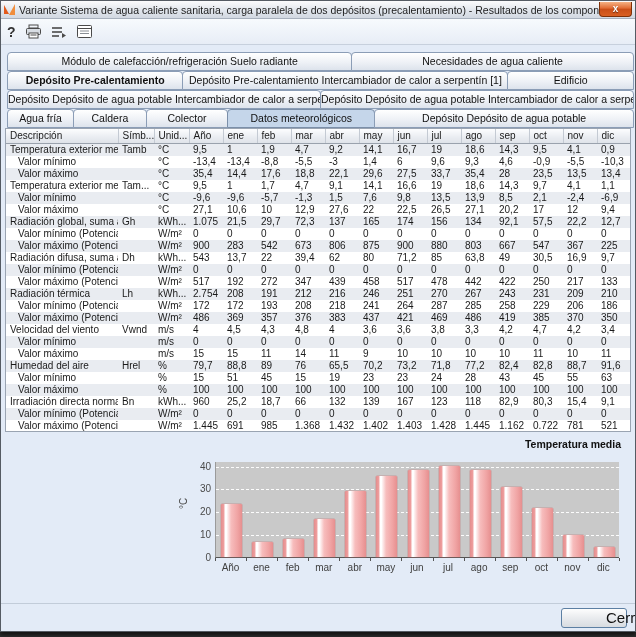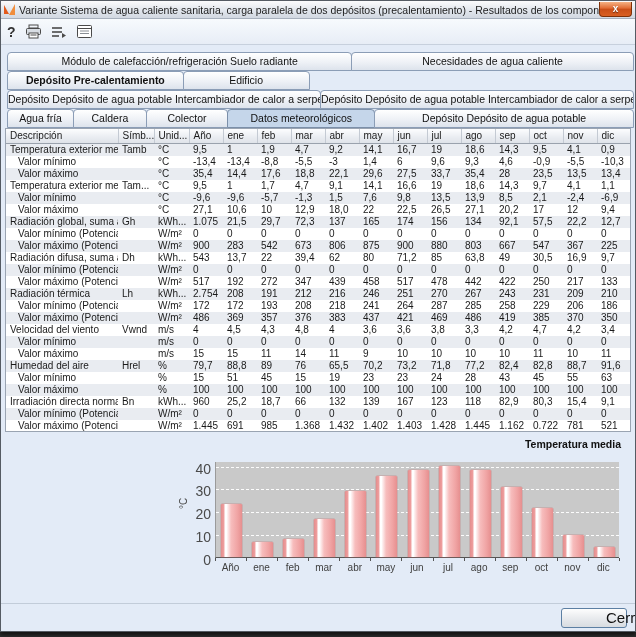--- a/index.html
+++ b/index.html
@@ -69,21 +69,21 @@
   .plot {
     position:absolute; left:32px; top:24px; width:404px; height:96px;
     background:#c9c9c9; border-bottom:1px solid #555; border-left:1px solid #9a9a9a;
   }
   .gridline { position:absolute; left:0; width:100%; border-top:1px dashed rgba(255,255,255,.95); }
   .bar {
     position:absolute; bottom:0; width:21px; border-radius:1px 1px 0 0;
     background:linear-gradient(90deg,#e38d8d 0%,#ef9f9f 14%,#ffffff 19%,#ffffff 26%,#f7bdbd 48%,#f0a4a4 78%,#e68f8f 100%);
     box-shadow:0 0 0 0.5px rgba(190,110,110,.5);
   }
-  .ylab { position:absolute; font-size:14px; color:#4a4a4a; text-align:right; width:26px; left:2px; }
+  .ylab { position:absolute; font-size:10px; color:#4a4a4a; text-align:right; width:26px; left:2px; }
   .xlab { position:absolute; font-size:10px; color:#3f3f3f; text-align:center; top:124px; }
   .xtick { position:absolute; width:1px; height:3px; background:#555; top:120px; }
   .yaxis-unit {
     position:absolute; left:-5px; top:60px; font-size:10px; color:#4a4a4a;
     transform:rotate(-90deg); transform-origin:center;
   }
   
   .footer {
     position:absolute; left:0; bottom:0; width:100%; height:28px;
     border-top:1px solid #c2ccd9; display:flex; justify-content:flex-end; align-items:center;
@@ -137,20 +137,21 @@
     </div>
   </div>
 
   <div class="tabs-area">
       <div class="tab-row">
         <div class="tab" style="flex: 0.55 1 0px;">Módulo de calefacción/refrigeración Suelo radiante</div>
         <div class="tab" style="flex: 0.45 1 0px;">Necesidades de agua caliente</div>
       </div>
       <div class="tab-row">
         <div class="tab" style="flex: 0.28 1 0px; font-weight: bold;">Depósito Pre-calentamiento</div>
+        <div class="tab" style="flex: 0.52 1 0px;">Depósito Pre-calentamiento Intercambiador de calor a serpentín [1]</div>
         <div class="tab" style="flex: 0.2 1 0px;">Edificio</div>
       </div>
       <div class="tab-row">
         <div class="tab" style="flex: 0.5 1 0px;">Depósito Depósito de agua potable Intercambiador de calor a serpentín [1]</div>
         <div class="tab" style="flex: 0.5 1 0px;">Depósito Depósito de agua potable Intercambiador de calor a serpentín [2]</div>
       </div>
       <div class="tab-row">
         <div class="tab" style="flex: 0.105 1 0px;">Agua fría</div>
         <div class="tab" style="flex: 0.115 1 0px;">Caldera</div>
         <div class="tab" style="flex: 0.13 1 0px;">Colector</div>
@@ -291,21 +292,21 @@
             <td>-6,9</td>
           </tr>
           <tr>
             <td class="indent">Valor máximo</td>
             <td></td>
             <td>°C</td>
             <td>27,1</td>
             <td>10,6</td>
             <td>10</td>
             <td>12,9</td>
-            <td>18,0</td>
+            <td>27,6</td>
             <td>22</td>
             <td>22,5</td>
             <td>26,5</td>
             <td>27,1</td>
             <td>20,2</td>
             <td>17</td>
             <td>12</td>
             <td>9,4</td>
           </tr>
           <tr>

